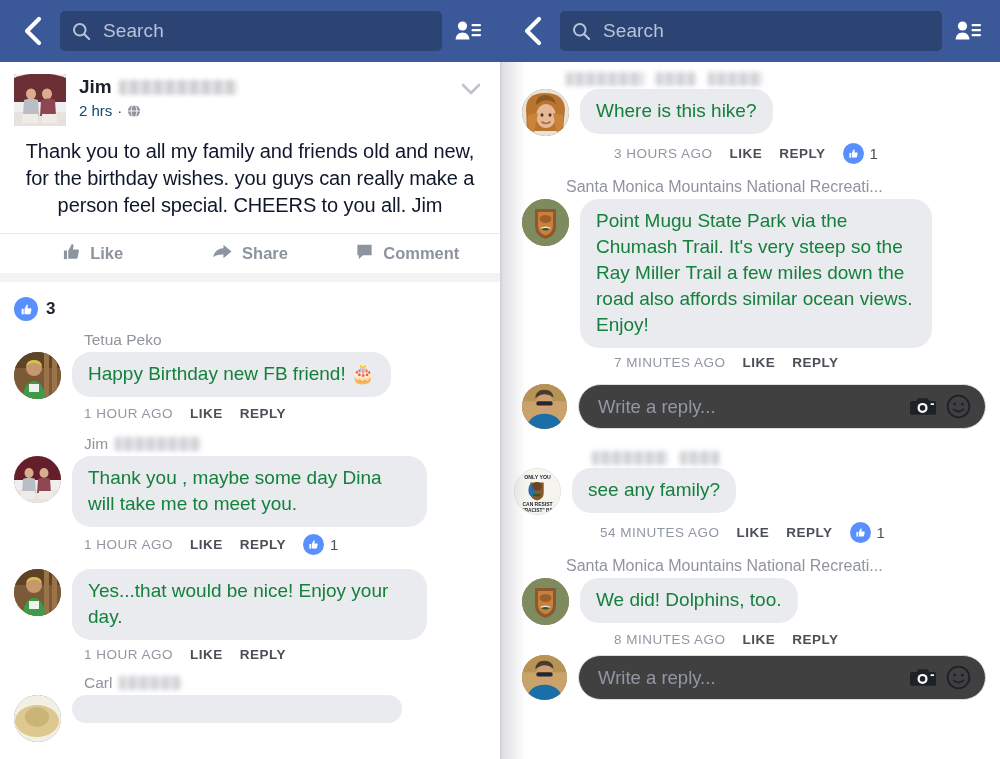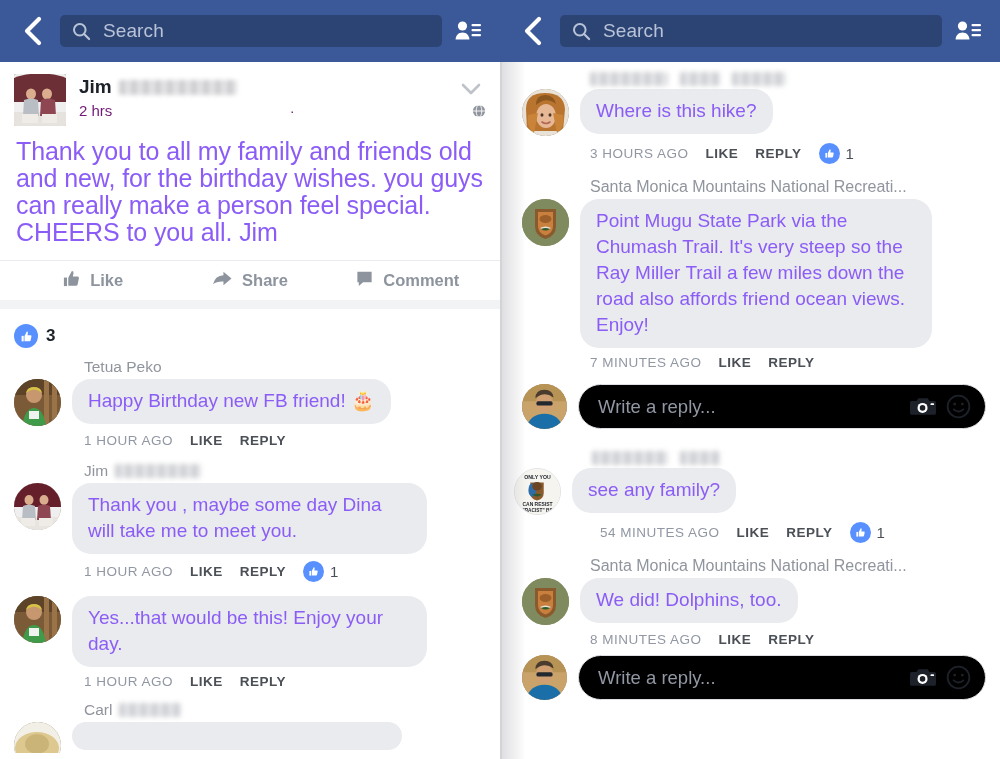--- a/index.html
+++ b/index.html
@@ -27,21 +27,21 @@
   
   .topbar {
     height: 62px; background: #3b5998; display: flex; align-items: center;
     padding: 0 12px; position: relative; z-index: 50;
   }
   .topbar .backbtn {
     width: 42px; height: 42px; display: flex; align-items: center; justify-content: center;
     flex: 0 0 42px; cursor: pointer;
   }
   .searchbox {
-    flex: 1 1 auto; height: 32px; background: #2c4474; border-radius: 5px;
+    flex: 1 1 auto; height: 40px; background: #2c4474; border-radius: 5px;
     display: flex; align-items: center; padding: 0 12px; margin: 0 6px 0 6px;
     cursor: text;
   }
   .searchbox .mag { flex: 0 0 22px; display:flex; align-items:center; }
   .searchbox .stext {
     color: #b9c3d8; font-size: 19px; margin-left: 9px; letter-spacing: .1px;
   }
   .friendsicon { width: 40px; height: 40px; display: flex; align-items: center; justify-content: center; flex: 0 0 40px; cursor: pointer; }
 
   
@@ -52,27 +52,28 @@
   .post-avatar {
     width: 52px; height: 52px; flex: 0 0 52px; border-radius: 2px; overflow: hidden; margin-right: 13px;
     background: #6e3c3f; position: relative;
   }
   .post-meta { padding-top: 2px; flex: 1 1 auto; }
   .post-name { font-size: 19px; font-weight: bold; color: #1d2129; display: flex; align-items: center; }
   .blur { display: inline-block; height: 15px; border-radius: 2px; margin-left: 7px;
           background: repeating-linear-gradient(90deg,#cfcfd2 0 6px,#e3e3e6 6px 12px);
           filter: blur(2.2px); vertical-align: middle; }
   .blur.b1 { width: 118px; }
-  .post-sub { font-size: 15px; color: #701a75; margin-top: 4px; display: flex; align-items: center; gap: 5px; justify-content: space-between; }
+  .post-sub { font-size: 15px; color: #0c4a6e; margin-top: 4px; display: flex; align-items: center; gap: 5px; }
   .globe { display:inline-flex; }
   .chev { position: absolute; right: 2px; top: 6px; cursor: pointer; }
 
   .post-body {
-    font-size: 25px; line-height: 27px; color: #8b5cf6; padding: 12px 2px 14px 2px;
+    font-size: 20px; line-height: 27px; color: #0f172a; padding: 12px 2px 14px 2px;
     letter-spacing: -.1px;
+    text-align: center;
   }
 
   .actions {
     display: flex; border-top: 1px solid #e9ebee; border-bottom: 9px solid #f2f3f5;
     height: 49px; align-items: center; margin: 0 -14px; padding: 0 14px;
   }
   .action { flex: 1 1 0; display: flex; align-items: center; justify-content: center; gap: 9px;
             color: #8d949e; font-size: 16.5px; font-weight: bold; cursor: pointer; }
 
   .reactions { display: flex; align-items: center; gap: 8px; padding: 15px 14px 10px 14px; }
@@ -82,43 +83,43 @@
 
   
   .comments { padding: 0 14px 0 14px; }
   .cmt { display: block; margin-bottom: 3px; position: relative; }
   .cmt-name { font-size: 15.5px; color: #90949c; margin-left: 70px; margin-bottom: 3px; display:flex; align-items:center;}
   .cmt-row { display: flex; align-items: flex-start; }
   .cmt-avatar { width: 47px; height: 47px; flex: 0 0 47px; border-radius: 50%; overflow: hidden;
                 margin-right: 11px; position: relative; background: #8a7a5c; }
   .bubble {
     background: #e9ebee; border-radius: 19px; padding: 9px 16px 10px 16px;
-    font-size: 19px; line-height: 26px; color: #8b5cf6; display: inline-block;
+    font-size: 19px; line-height: 26px; color: #15803d; display: inline-block;
     max-width: 355px;
   }
   .cmt-foot { margin-left: 70px; margin-top: 7px; margin-bottom: 14px; display: flex; align-items: center; gap: 17px; }
   .ago { font-size: 13.5px; color: #9197a3; letter-spacing: .5px; }
   .act { font-size: 13.5px; color: #4b4f56; font-weight: bold; letter-spacing: .5px; cursor: pointer; }
   .likebadge { display: flex; align-items: center; gap: 6px; }
   .likebadge .thumbcircle { width: 21px; height: 21px; }
   .likebadge .n { font-size: 15px; color: #4b4f56; }
 
   
   .rcomments { padding: 10px 14px 0 22px; }
-  .rcomments .cmt-name { margin-left: 68px; }
-  .rcomments .cmt-foot { margin-left: 68px; }
+  .rcomments .cmt-name { margin-left: 44px; }
+  .rcomments .cmt-foot { margin-left: 92px; }
   .rcomments .bubble { max-width: 352px; }
   .pagename { font-size: 16px; color: #90949c; }
   .replybox {
     display: flex; align-items: center; margin: 6px 0 22px 0;
   }
   .replybox .cmt-avatar { width: 45px; height: 45px; flex: 0 0 45px; }
   .replyfield {
     flex: 1 1 auto; height: 45px; border: 1px solid #dddfe2; border-radius: 23px;
-    display: flex; align-items: center; padding: 0 14px 0 19px; background: #000000; cursor: text;
+    display: flex; align-items: center; padding: 0 14px 0 19px; background: #404040; cursor: text;
   }
   .replyfield .ph { flex: 1 1 auto; font-size: 18.5px; color: #9197a3; }
   .replyfield .ic { margin-left: 10px; display: flex; align-items: center; cursor: pointer; }
 
   .blurname { display: inline-block; height: 14px; border-radius: 2px;
               background: repeating-linear-gradient(90deg,#cccdd1 0 5px,#e4e5e8 5px 11px);
               filter: blur(2.4px); }
 
   .fade-bottom { position: absolute; left:0; bottom: 0; width: 100%; height: 6px; background: #fff; }
 </style>
@@ -310,21 +311,21 @@
                 <rect width="47" height="47" fill="#7b5a38"></rect>
                 <rect x="0" y="0" width="47" height="16" fill="#5d4428"></rect>
                 <rect x="30" y="0" width="5" height="47" fill="#9a7448"></rect>
                 <rect x="38" y="0" width="5" height="47" fill="#9a7448"></rect>
                 <circle cx="20" cy="16" r="8" fill="#c79770"></circle>
                 <path d="M12 14 q8 -7 16 0 q-1 -6 -8 -6 q-7 0 -8 6z" fill="#d8c246"></path>
                 <path d="M8 47 q3 -18 12 -18 q9 0 12 18z" fill="#3f9b4a"></path>
                 <rect x="15" y="32" width="10" height="8" fill="#f0f2ef"></rect>
               </svg>
             </div>
-            <div class="bubble">Yes...that would be this! Enjoy your day.</div>
+            <div class="bubble">Yes...that would be nice! Enjoy your day.</div>
           </div>
           <div class="cmt-foot">
             <span class="ago">1 HOUR AGO</span>
             <span class="act">LIKE</span>
             <span class="act">REPLY</span>
           </div>
         </div>
 
         <div class="cmt" style="margin-top:-2px;">
           <div class="cmt-name">
@@ -425,21 +426,21 @@
             <div class="cmt-avatar" style="background:#7f8a5e;">
               <svg width="47" height="47" viewBox="0 0 47 47" aria-hidden="true">
                 <rect width="47" height="47" fill="#7f8a5e"></rect>
                 <path d="M13 10 h21 v17 q0 10 -10.5 13 Q13 37 13 27z" fill="#8a5a2c"></path>
                 <path d="M16 13 h15 v14 q0 7 -7.5 9.5 Q16 34 16 27z" fill="#c9803f"></path>
                 <ellipse cx="23.5" cy="20" rx="6" ry="4" fill="#9c5f2a"></ellipse>
                 <path d="M18 29 q5.5 -3 11 0 q-5.5 4 -11 0z" fill="#e8e4d6"></path>
                 <path d="M19 30 q4.5 -2 9 0 q-4.5 3 -9 0z" fill="#2e5a2d"></path>
               </svg>
             </div>
-            <div class="bubble">Point Mugu State Park via the Chumash Trail. It's very steep so the Ray Miller Trail a few miles down the road also affords friend ocean views. Enjoy!</div>
+            <div class="bubble">Point Mugu State Park via the Chumash Trail. It's very steep so the Ray Miller Trail a few miles down the road also affords similar ocean views. Enjoy!</div>
           </div>
           <div class="cmt-foot">
             <span class="ago">7 MINUTES AGO</span>
             <span class="act">LIKE</span>
             <span class="act">REPLY</span>
           </div>
         </div>
 
         <div class="replybox">
           <div class="cmt-avatar">

